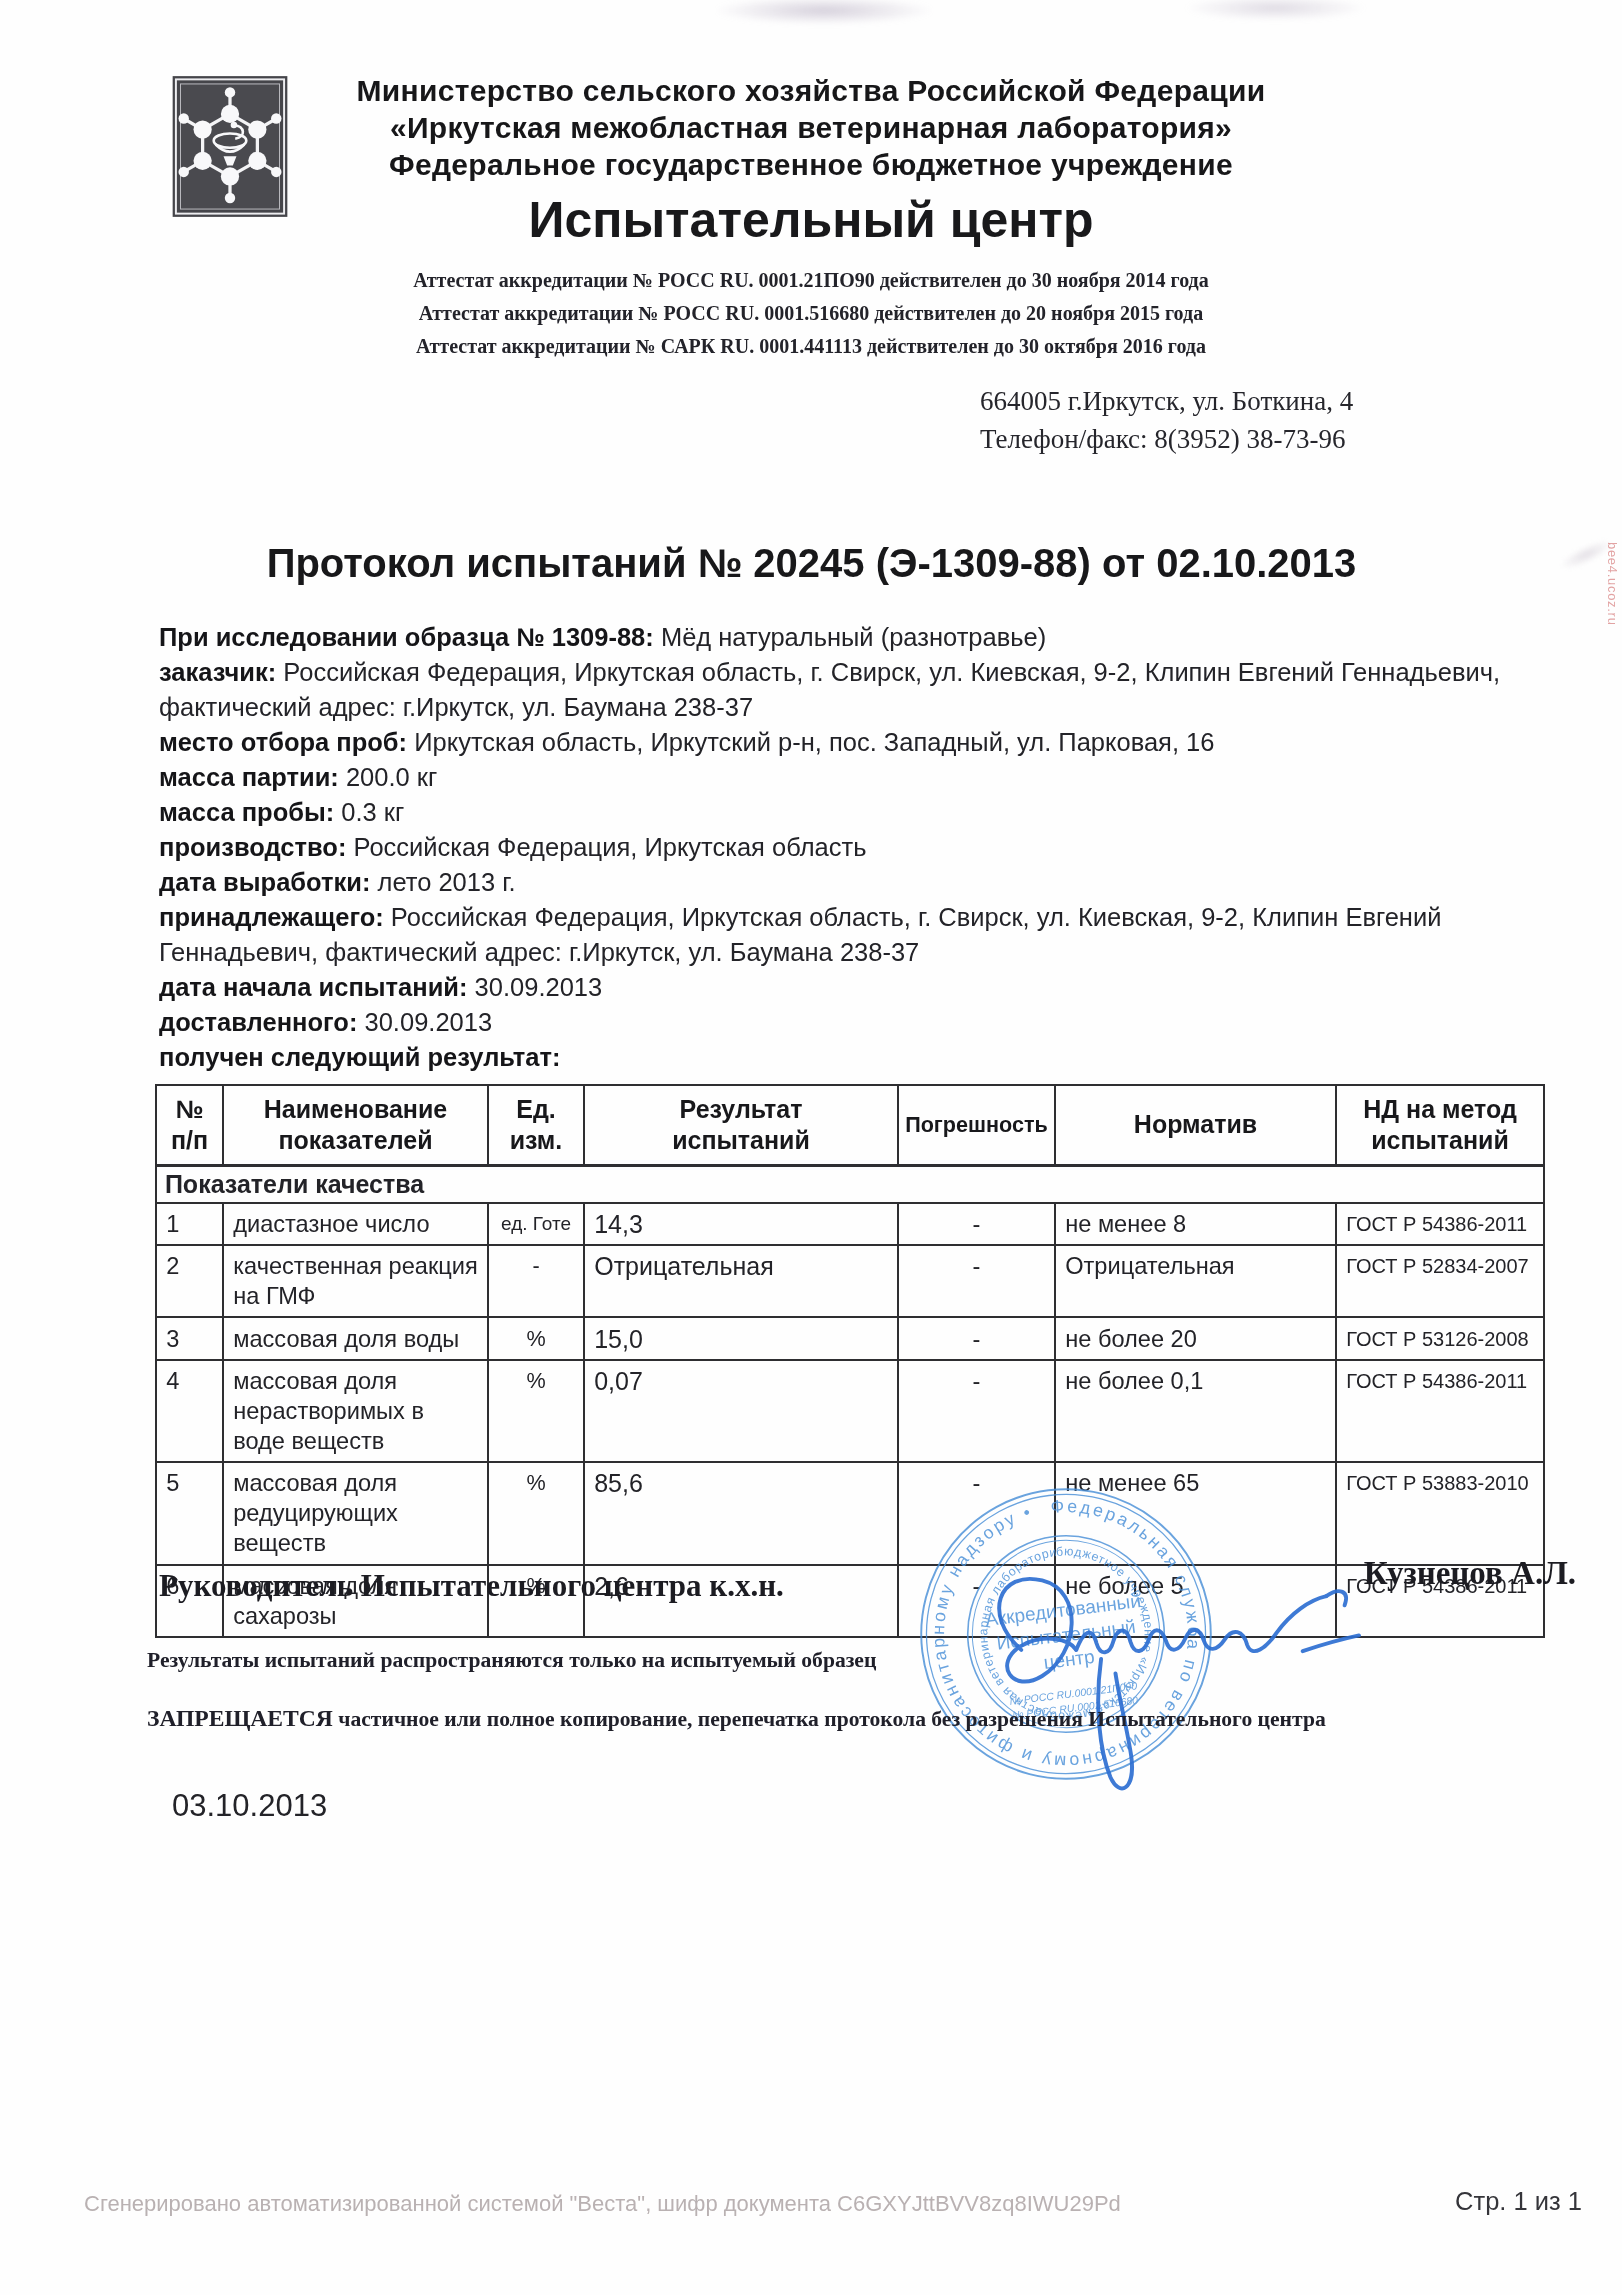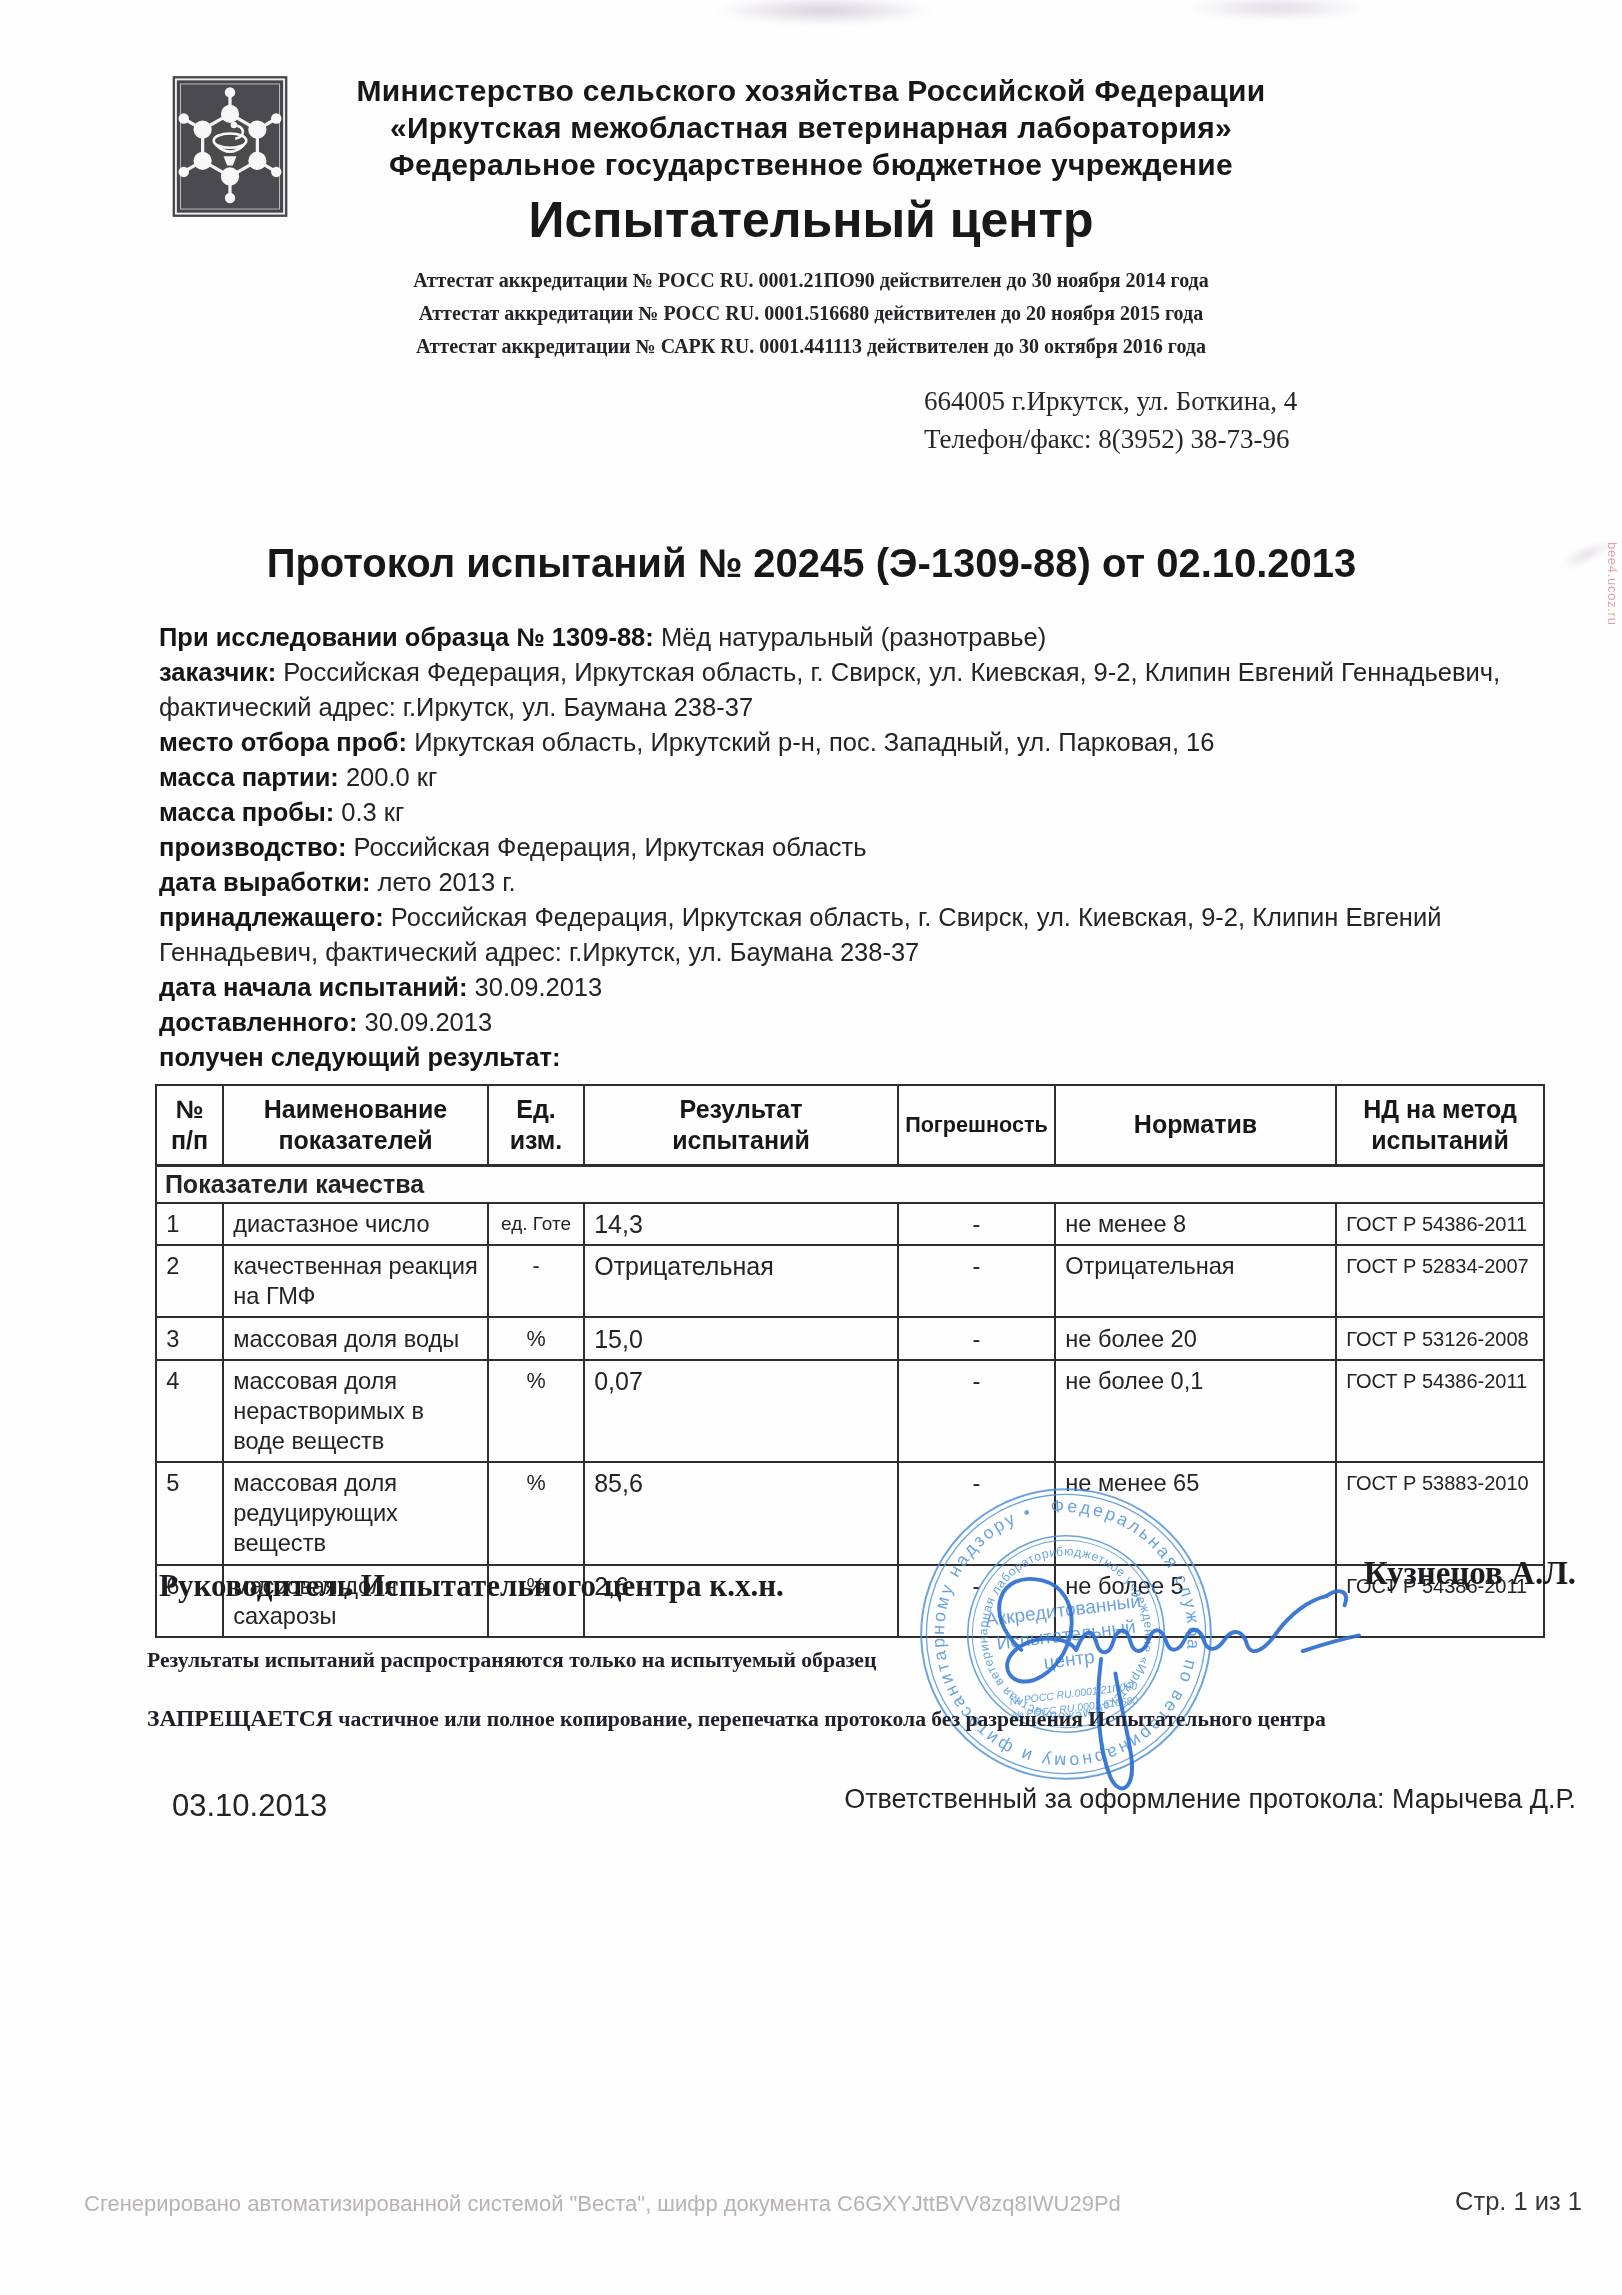--- a/index.html
+++ b/index.html
@@ -20,21 +20,21 @@
 
   .logo { position:absolute; left:172px; top:75px; width:116px; height:143px; }
 
   .head-text { position:absolute; left:196px; top:72px; width:1230px; text-align:center; }
   .head-text .mline { font-weight:bold; font-size:30px; line-height:37px; letter-spacing:0.3px; color:#171719; }
   .center-name { margin-top:9.2px; font-weight:bold; font-size:50px; line-height:56px; color:#19191b; }
 
   .accred { position:absolute; left:196px; top:264px; width:1230px; text-align:center;
     font-family:"Liberation Serif", serif; font-weight:bold; font-size:20px; line-height:33px; color:#23232a; }
 
-  .address { position:absolute; left:924px; top:382px;
+  .address { position:absolute; left:980px; top:382px;
     font-family:"Liberation Serif", serif; font-size:27px; line-height:38px; color:#26262c; }
 
   .proto-title { position:absolute; left:0; top:541px; width:1623px; text-align:center;
     font-weight:bold; font-size:40px; color:#18181a; }
 
   .fields { position:absolute; left:159px; top:620px; width:1387px;
     font-size:25.5px; line-height:35px; color:#232328; }
   .fields p { margin:0; }
   .fields b { color:#151518; }
 
@@ -283,20 +283,19 @@
       <path d="M240 220 C 230 292 238 360 254 400 C 268 432 293 420 286 368 C 280 328 268 282 262 242"></path>
       <path d="M548 208 C 578 198 606 190 634 184"></path>
       <path d="M584 124 C 604 110 620 116 612 138"></path>
     </g>
   </svg>
 
   <div class="note1">Результаты испытаний распространяются только на испытуемый образец</div>
   <div class="note2"><b>ЗАПРЕЩАЕТСЯ</b><span> частичное или полное копирование, перепечатка протокола без разрешения Испытательного центра</span></div>
 
   <div class="doc-date">03.10.2013</div>
-  <div class="responsible">Ответственный за оформление протокола: Марычева Д.Р.</div>
 
   <div class="foot2">Сгенерировано автоматизированной системой "Веста", шифр документа C6GXYJttBVV8zq8IWU29Pd</div>
   <div class="foot-page">Стр. 1 из 1</div>
 
   <div class="watermark">bee4.ucoz.ru</div>
 </div>
 
 
 </body></html>

